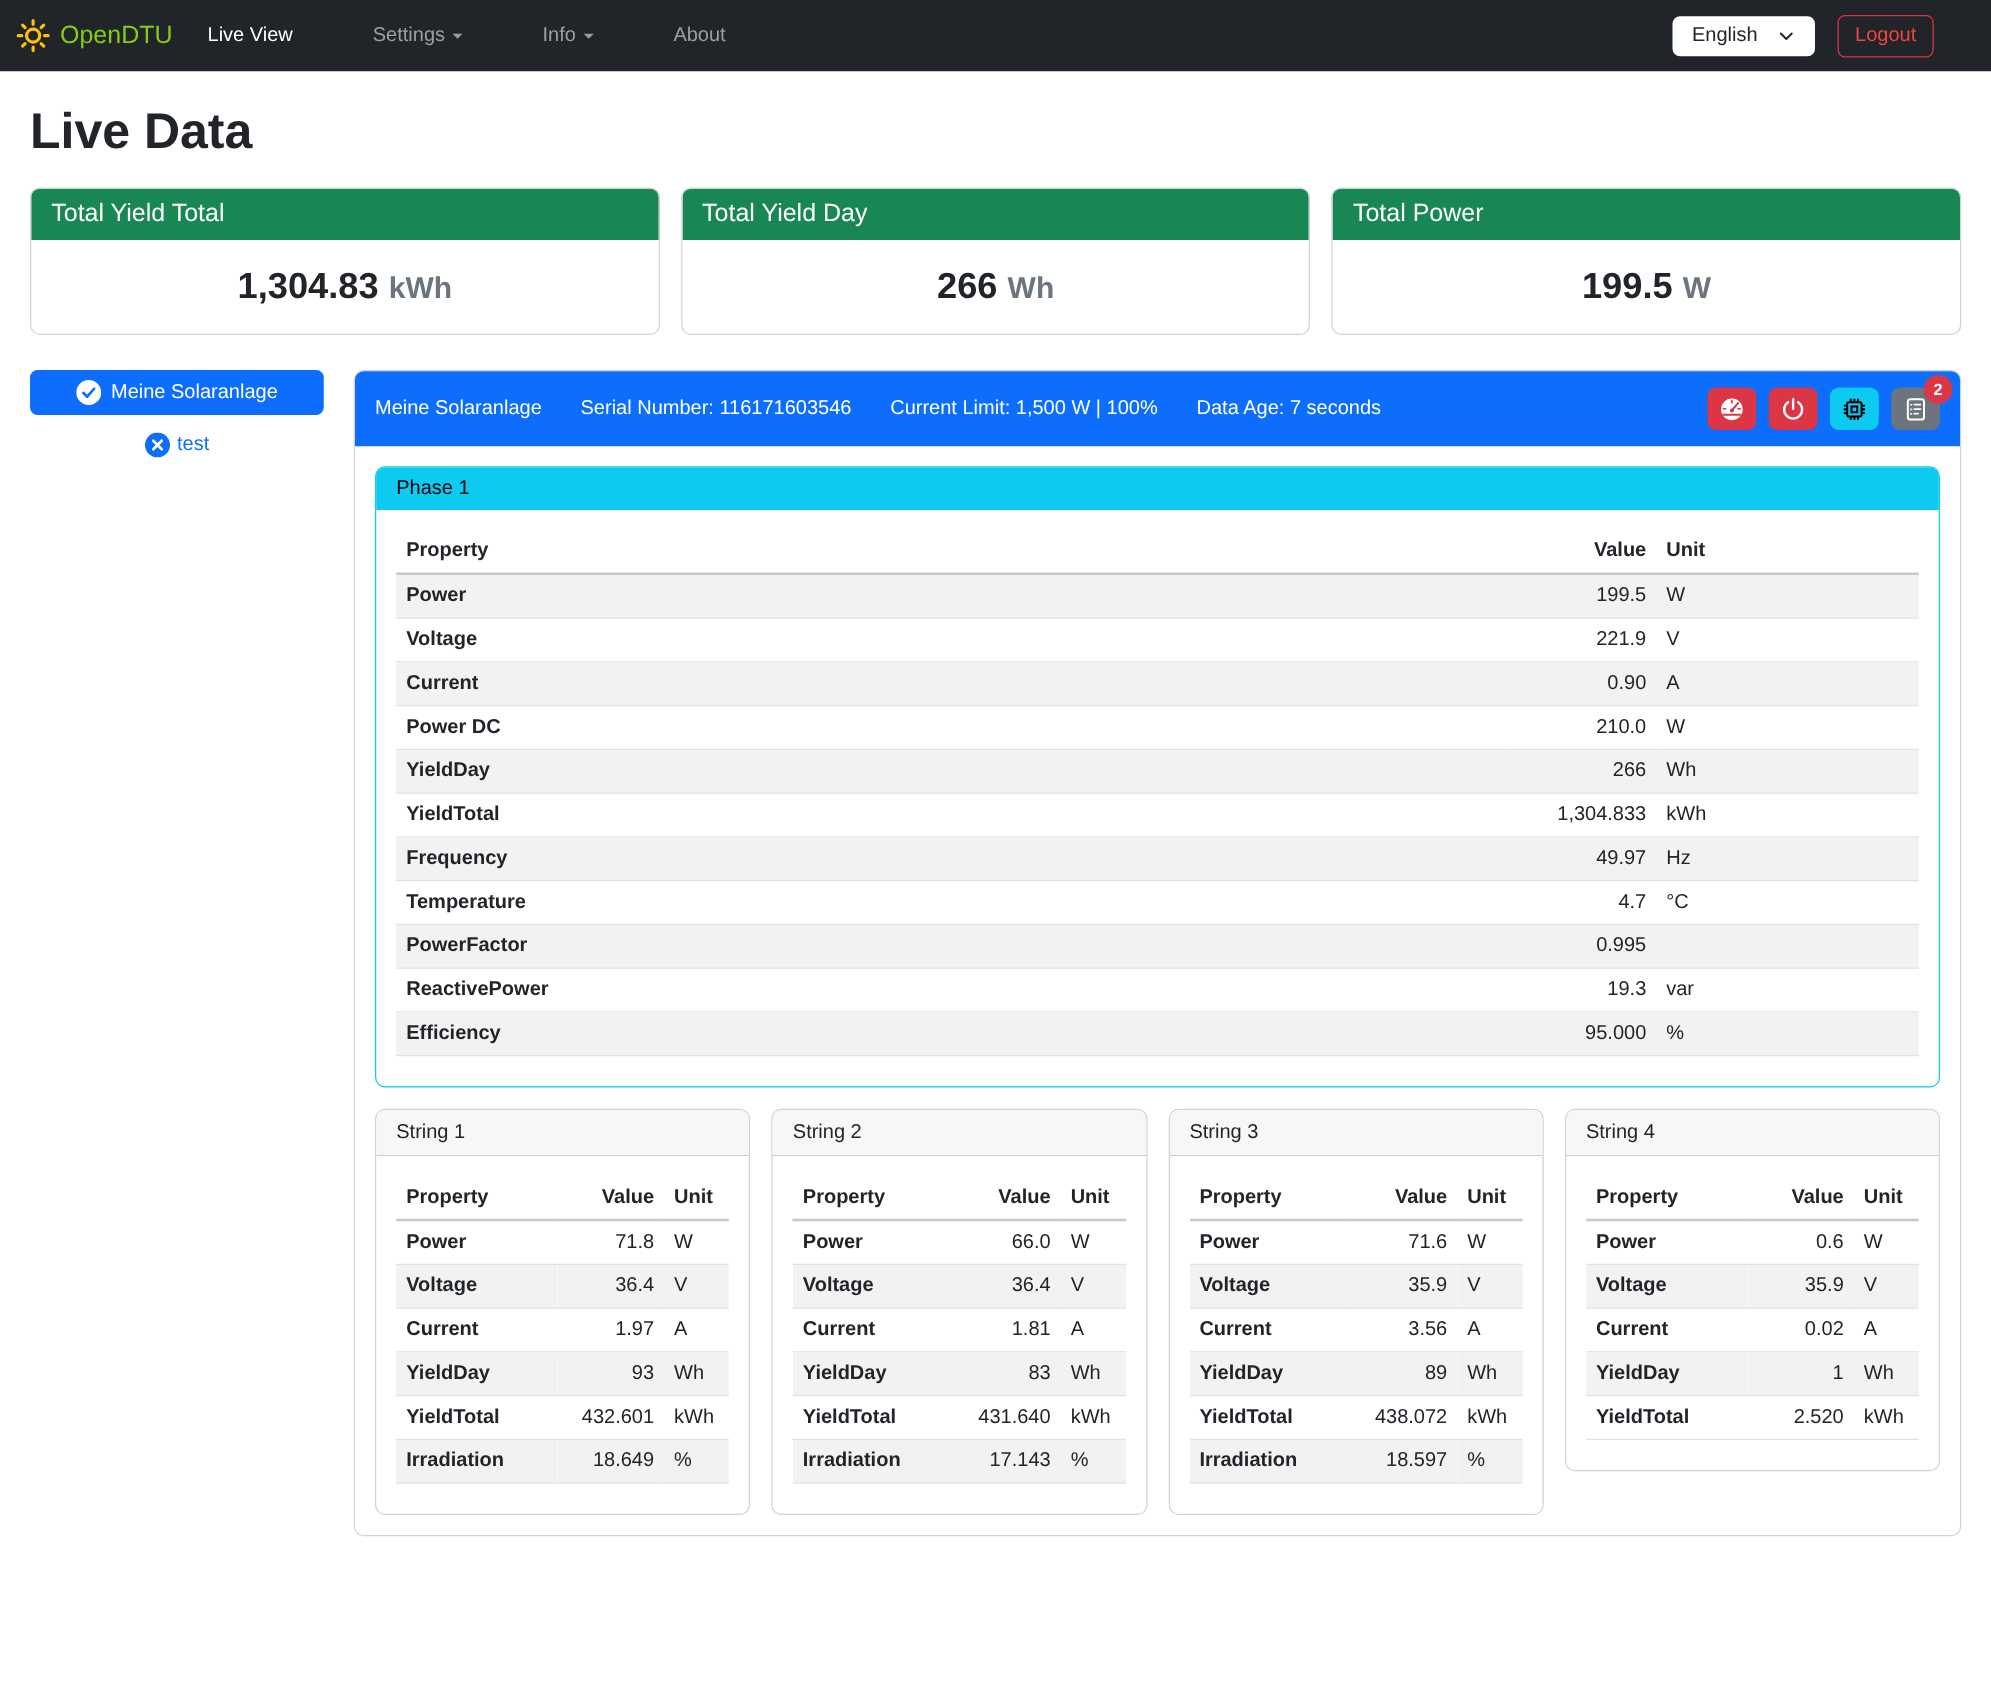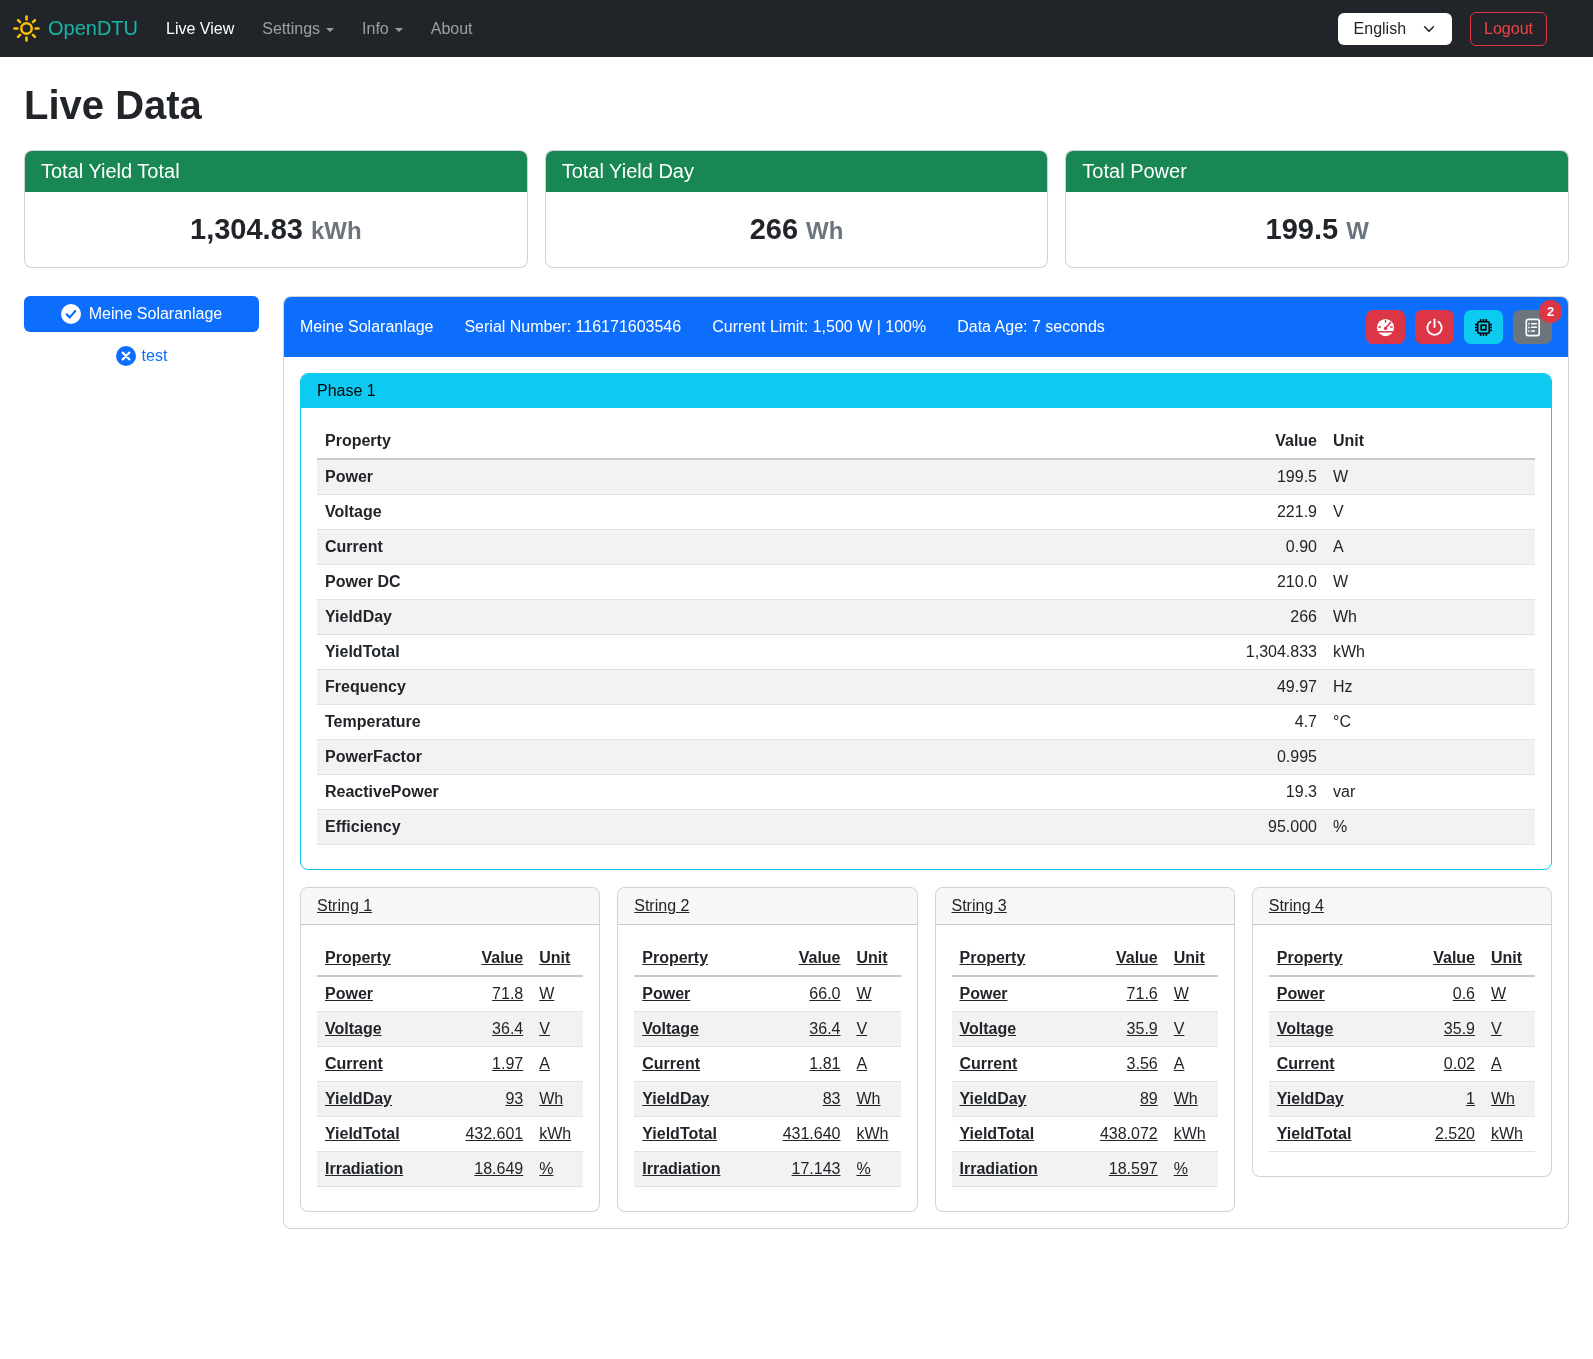--- a/index.html
+++ b/index.html
@@ -11,22 +11,22 @@
     min-width: 1593px;
   }
   a { text-decoration: none; }
 
   
   .navbar {
     display: flex; align-items: center;
     background: #212529; height: 57px;
     padding: 0 46px 0 13px;
   }
-  .brand { display: flex; align-items: center; gap: 8px; color: #14b8a6; font-size: 20px; font-weight: 500; margin-right: 14px; cursor: pointer; }
-  .nav-links { display: flex; align-items: center; flex: 1; }
+  .brand { display: flex; align-items: center; gap: 8px; color: #84cc16; font-size: 20px; font-weight: 500; margin-right: 14px; cursor: pointer; }
+  .nav-links { display: flex; align-items: center; flex: 1; gap: 36px; }
   .nav-links a { color: rgba(255,255,255,.55); font-size: 16px; padding: 8px 14px; cursor: pointer; }
   .nav-links a.active { color: #fff; }
   .caret { display: inline-block; margin-left: 6px; border-top: 4px solid; border-right: 4px solid transparent; border-left: 4px solid transparent; vertical-align: 2px; }
   .nav-right { display: flex; align-items: center; gap: 18px; margin-left: auto; }
   .lang-select { background: #fff; color: #212529; border-radius: 6px; padding: 7px 16px; display: flex; align-items: center; gap: 16px; font-size: 16px; cursor: pointer; }
   .logout-btn { background: transparent; border: 1px solid #dc3545; color: #ef4444; border-radius: 6px; padding: 7px 13px; font-size: 16px; cursor: pointer; font-family: inherit; }
 
   
   .container { padding: 14px 24px 20px; }
   .page-title { font-size: 40px; font-weight: 700; margin: 12px 0 22px; }
@@ -65,21 +65,21 @@
   table.data-table { width: 100%; border-collapse: collapse; table-layout: fixed; font-size: 16px; margin-bottom: 8px; }
   .data-table th, .data-table td { padding: 8px; text-align: left; border-bottom: 1px solid #dee2e6; overflow: hidden; }
   .data-table thead th { border-bottom: 2px solid #c6c8ca; font-weight: 700; }
   .data-table .num { text-align: right; }
   .data-table td.prop { font-weight: 700; }
   .stripe-odd  tbody tr:nth-child(odd)  { background: #f2f2f2; }
   .stripe-even tbody tr:nth-child(even) { background: #f2f2f2; }
 
   
   .strings-row { display: flex; gap: 17px; align-items: flex-start; }
-  .string-card { flex: 1; border: 1px solid rgba(0,0,0,.175); border-radius: 8px; background: #fff; text-decoration: underline; }
+  .string-card { flex: 1; border: 1px solid rgba(0,0,0,.175); border-radius: 8px; background: #fff; }
   .string-header { background: #f7f7f7; padding: 9px 16px; font-size: 16px; border-bottom: 1px solid rgba(0,0,0,.175); border-radius: 7px 7px 0 0; }
   .string-body { padding: 16px; }
 </style>
 </head>
 <body>
 
 <nav class="navbar">
   <div class="brand">
     <svg viewBox="0 0 16 16" width="27" height="27">
       <circle cx="8" cy="8" r="3.1" fill="none" stroke="#ffc107" stroke-width="1.5"></circle>

